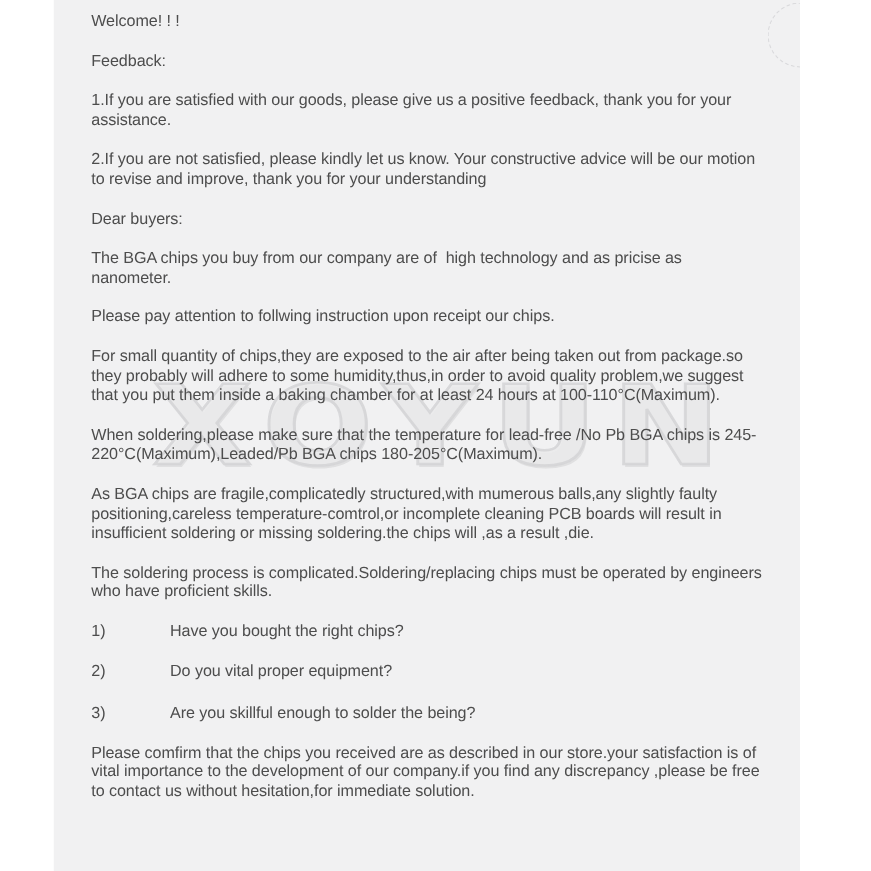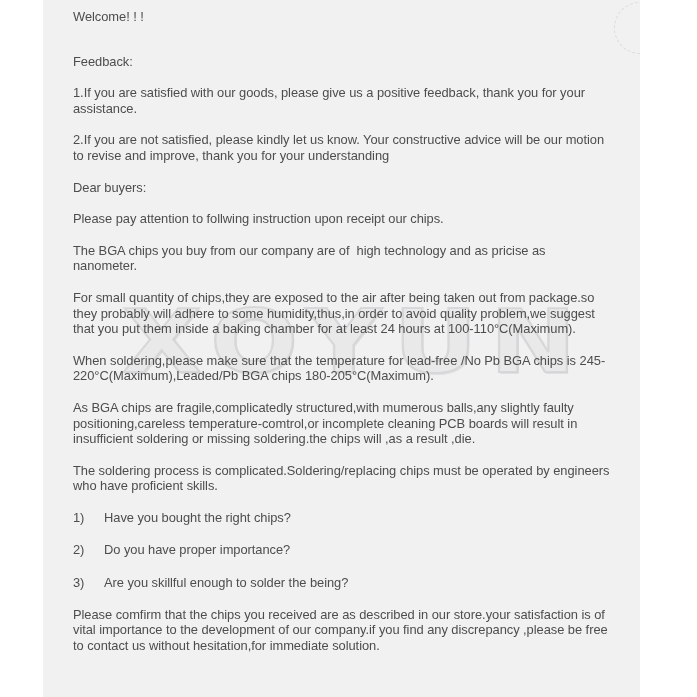--- a/index.html
+++ b/index.html
@@ -65,29 +65,29 @@
     padding: 9px 27px 0 30px;
     color: #4d4d4d;
     font-size: 12.9px;
     line-height: 15.6px;
     letter-spacing: -0.05px;
   }
   .para {
     margin: 0 0 16px 0;
     white-space: pre-wrap;
   }
-  .para.gap-xl { margin-bottom: 29px; }
+  .para.gap-xl { margin-bottom: 16px; }
   .list { margin: 0 0 16px 0; }
   .list-row {
     display: flex;
     margin: 0 0 17px 0;
   }
   .list-row.last { margin-bottom: 10px; }
   .list-num { flex: none; width: 31px; }
-  .list-text { flex: 1; }
+  .list-text { flex: 1; margin-left: 32px; }
 </style>
 </head>
 <body>
 
 <div class="page">
   <div class="doc-panel">
 
     <div class="watermark">XOYUN</div>
 
     <div class="seal"></div>
@@ -97,41 +97,41 @@
       <p class="para gap-xl">Welcome! ! !</p>
 
       <p class="para">Feedback:</p>
 
       <p class="para">1.If you are satisfied with our goods, please give us a positive feedback, thank you for your assistance.</p>
 
       <p class="para">2.If you are not satisfied, please kindly let us know. Your constructive advice will be our motion to revise and improve, thank you for your understanding</p>
 
       <p class="para">Dear buyers:</p>
 
+      <p class="para">The BGA chips you buy from our company are of  high technology and as pricise as nanometer.</p>
+
       <p class="para">Please pay attention to follwing instruction upon receipt our chips.</p>
-
-      <p class="para">The BGA chips you buy from our company are of  high technology and as pricise as nanometer.</p>
 
       <p class="para">For small quantity of chips,they are exposed to the air after being taken out from package.so they probably will adhere to some humidity,thus,in order to avoid quality problem,we suggest that you put them inside a baking chamber for at least 24 hours at 100-110°C(Maximum).</p>
 
       <p class="para">When soldering,please make sure that the temperature for lead-free /No Pb BGA chips is 245-220°C(Maximum),Leaded/Pb BGA chips 180-205°C(Maximum).</p>
 
       <p class="para">As BGA chips are fragile,complicatedly structured,with mumerous balls,any slightly faulty positioning,careless temperature-comtrol,or incomplete cleaning PCB boards will result in insufficient soldering or missing soldering.the chips will ,as a result ,die.</p>
 
       <p class="para">The soldering process is complicated.Soldering/replacing chips must be operated by engineers who have proficient skills.</p>
 
 
       <div class="list">
         <div class="list-row">
           <span class="list-num">1)</span>
           <span class="list-text">Have you bought the right chips?</span>
         </div>
         <div class="list-row">
           <span class="list-num">2)</span>
-          <span class="list-text">Do you have proper importance?</span>
+          <span class="list-text">Do you vital proper equipment?</span>
         </div>
         <div class="list-row last">
           <span class="list-num">3)</span>
           <span class="list-text">Are you skillful enough to solder the being?</span>
         </div>
       </div>
 
 
       <p class="para">Please comfirm that the chips you received are as described in our store.your satisfaction is of vital importance to the development of our company.if you find any discrepancy ,please be free to contact us without hesitation,for immediate solution.</p>
 

